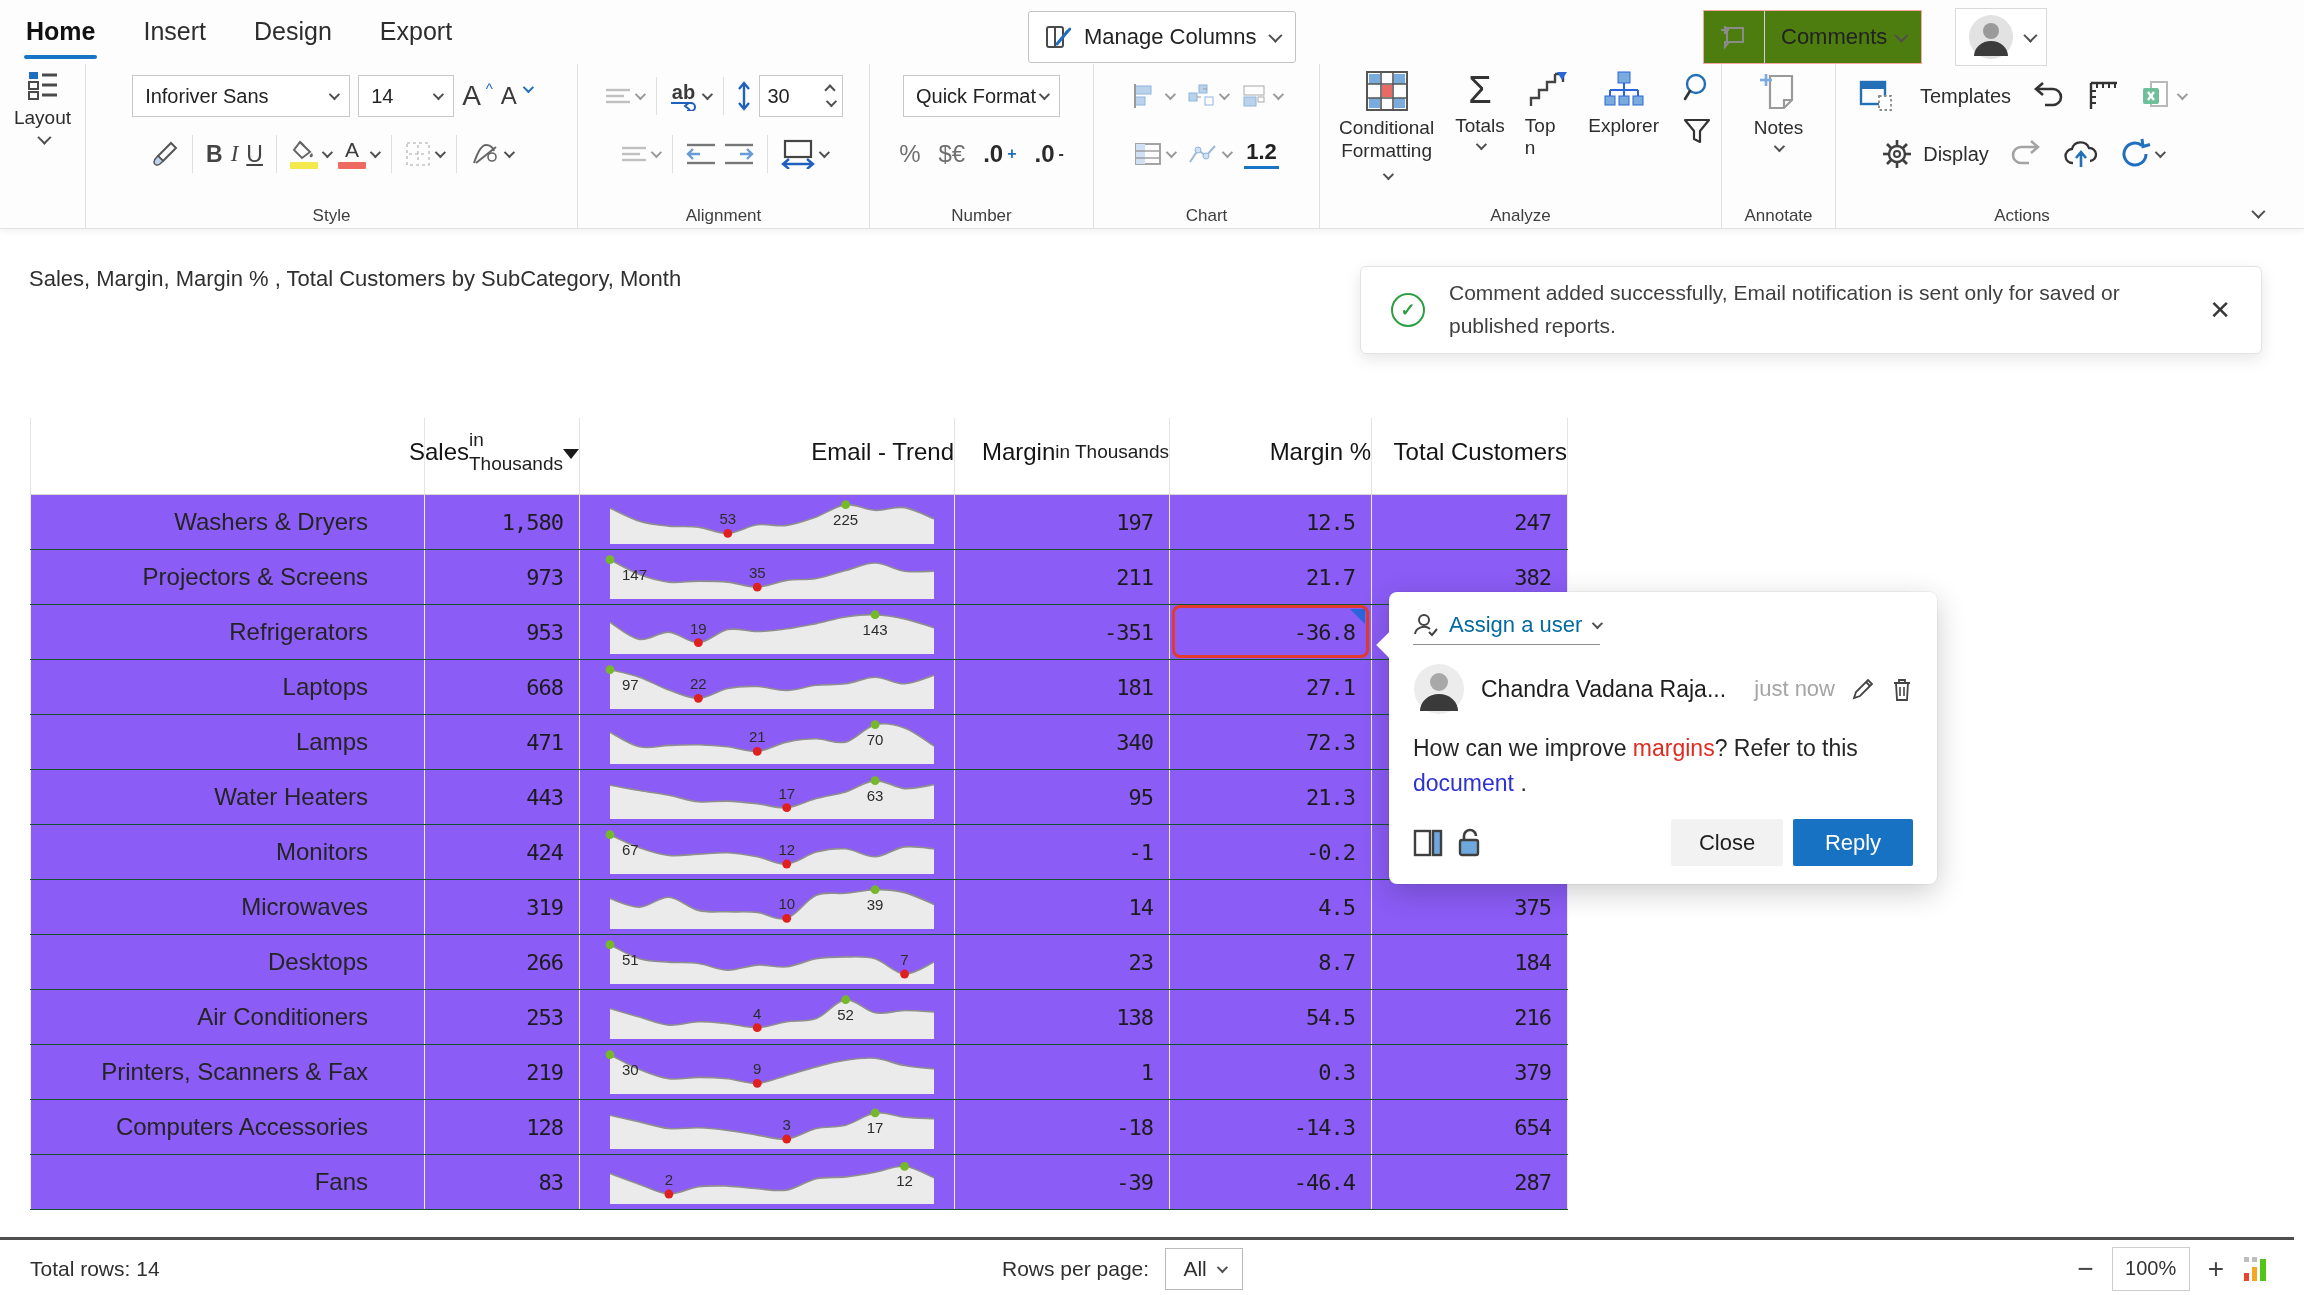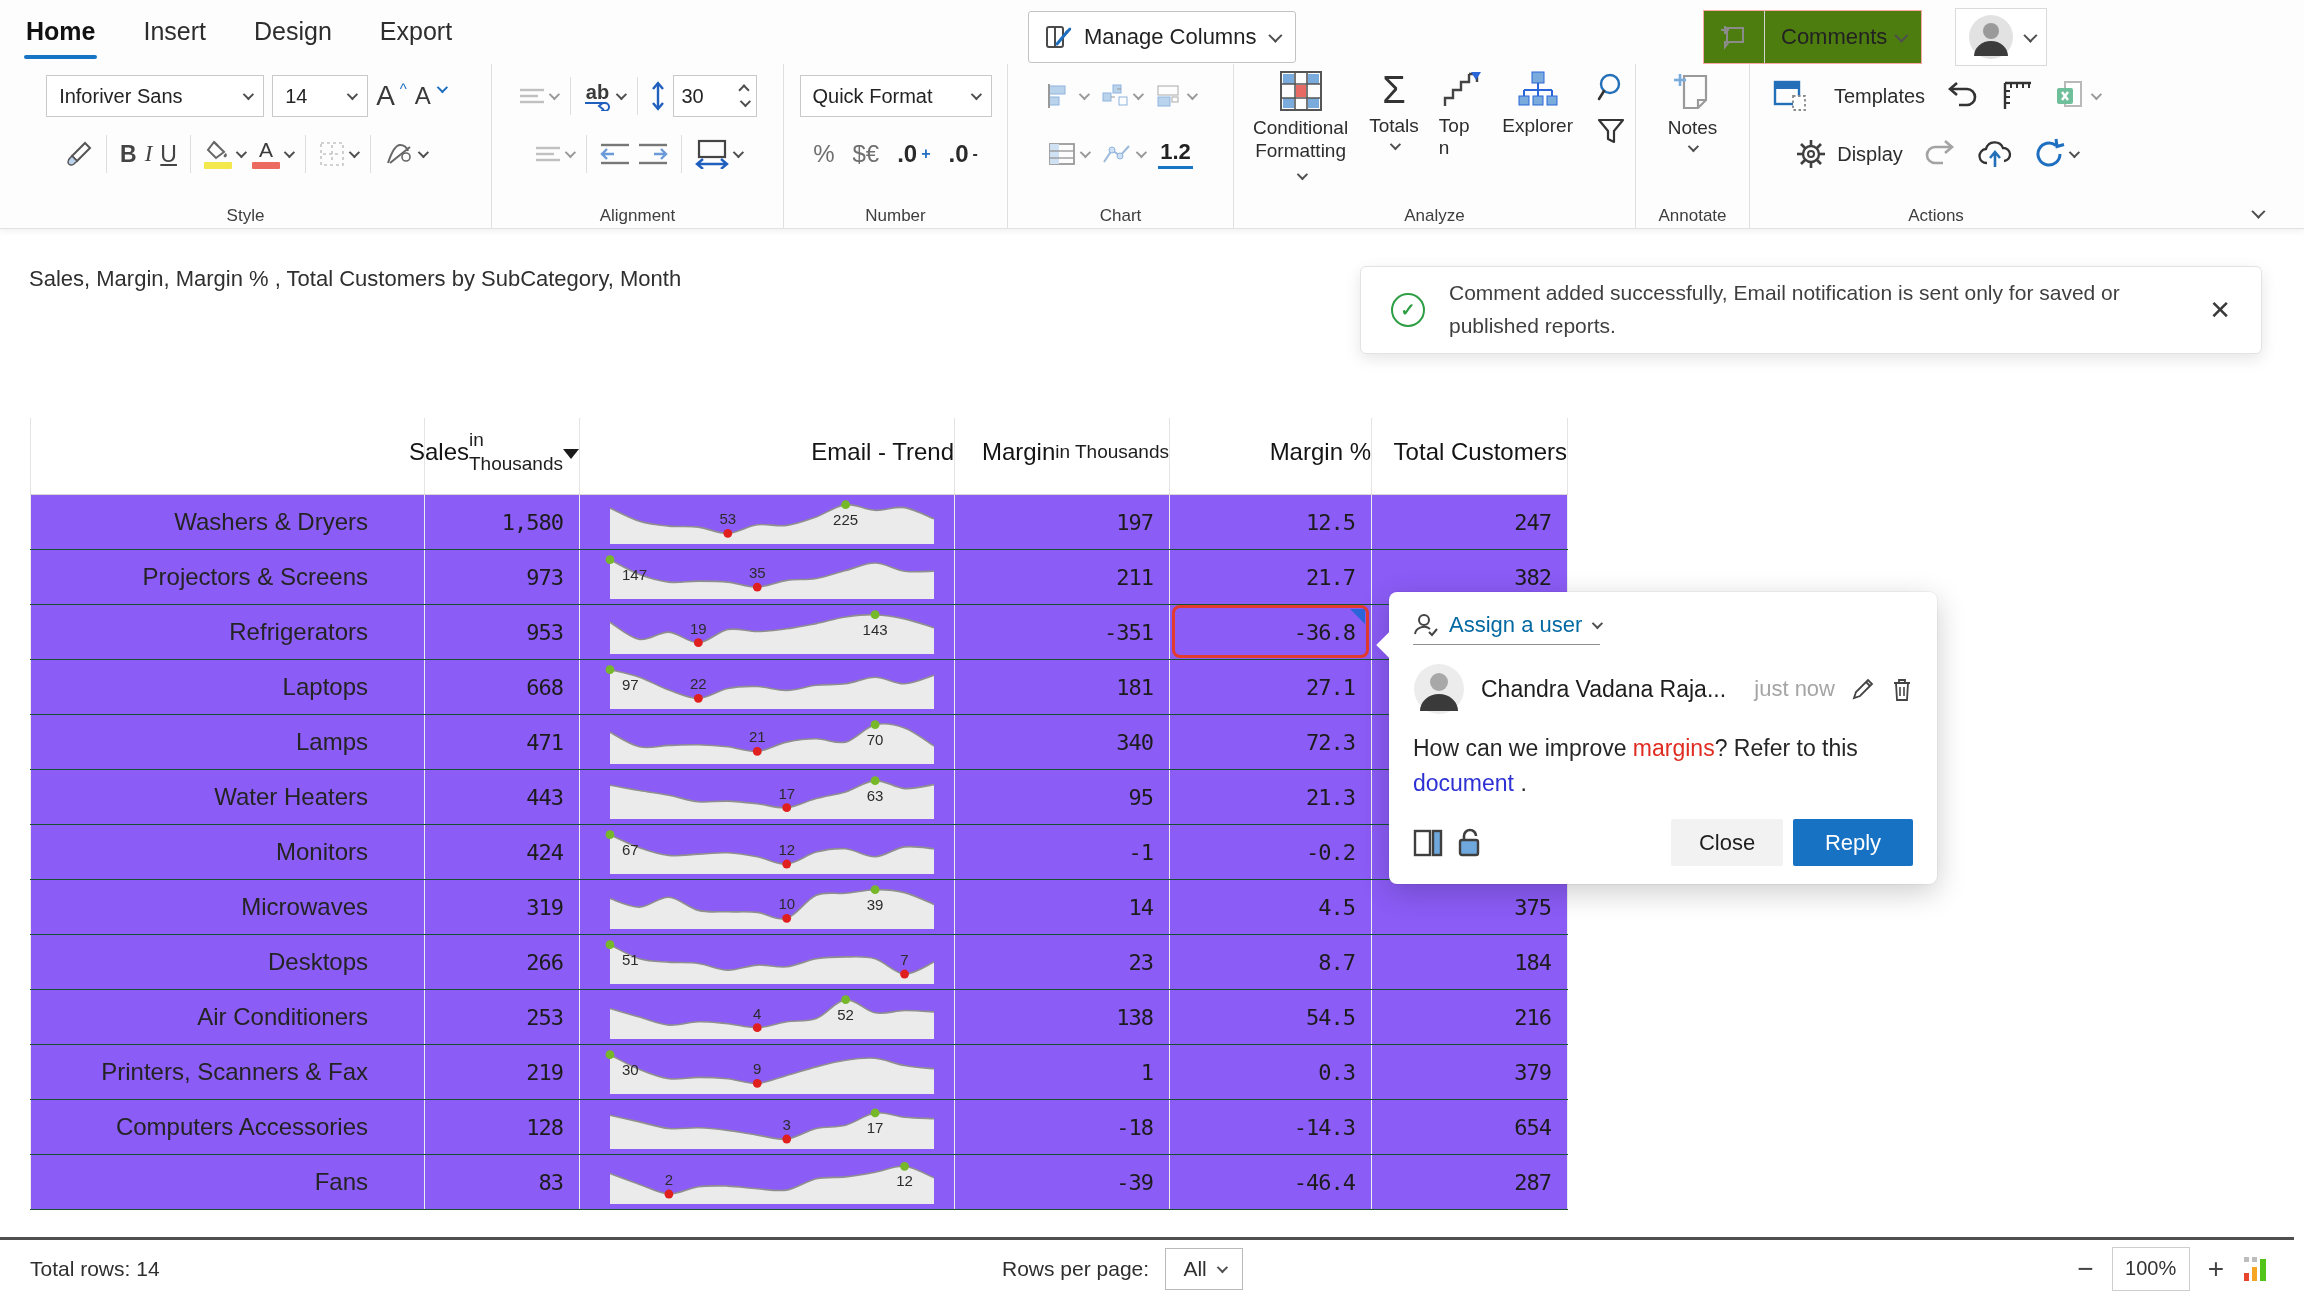--- a/index.html
+++ b/index.html
@@ -143,20 +143,34 @@
       <svg width="46" height="46" viewBox="0 0 46 46">
           <circle cx="23" cy="23" r="22" fill="#e2e2e2"></circle>
           <circle cx="23" cy="17" r="8" fill="#9a9a9a"></circle>
           <path d="M6 42 a17 15 0 0 1 34 0 z" fill="#3c3c3c"></path>
         </svg>
       <span class="chev"></span>
     </div>
 
     <div class="groups">
 
+      <div class="grp" style="width:86px;">
+        <div class="bigbtn">
+          <svg width="34" height="32" viewBox="0 0 34 32">
+              <rect x="3" y="2" width="9" height="7" fill="#1f6fc0"></rect>
+              <line x1="16" y1="5" x2="31" y2="5" stroke="#4a4a4a" stroke-width="3"></line>
+              <rect x="3" y="12" width="9" height="7" fill="none" stroke="#4a4a4a" stroke-width="2"></rect>
+              <line x1="16" y1="15" x2="31" y2="15" stroke="#4a4a4a" stroke-width="3"></line>
+              <rect x="3" y="22" width="9" height="7" fill="none" stroke="#4a4a4a" stroke-width="2"></rect>
+              <line x1="16" y1="25" x2="31" y2="25" stroke="#4a4a4a" stroke-width="3"></line>
+            </svg>
+          <span>Layout</span>
+          <span class="chev"></span>
+        </div>
+      </div>
 
       <div class="grp" style="width:492px;">
         <div class="r1">
           <div class="combo" style="width:218px;">
             <span>Inforiver Sans</span>
               <span class="chev sm"></span>
           </div>
           <div class="combo" style="width:96px;">
             <span>14</span>
               <span class="chev sm"></span>
@@ -286,21 +300,21 @@
                 </svg>
               </span>
             <span class="chev sm"></span>
           </div>
         </div>
         <div class="grp-label">Alignment</div>
       </div>
 
       <div class="grp" style="width:224px;">
         <div class="r1">
-          <div class="combo" style="width:192px;">
+          <div class="combo" style="width:157px;">
             <span>Quick Format</span>
               <span class="chev sm"></span>
           </div>
         </div>
         <div class="r2" style="gap:18px;">
           <span class="ib num-tool">%</span>
           <span class="ib num-tool">$€</span>
           <span class="ib dec">
               <span>.0</span>
               <sup class="plus">+</sup>

